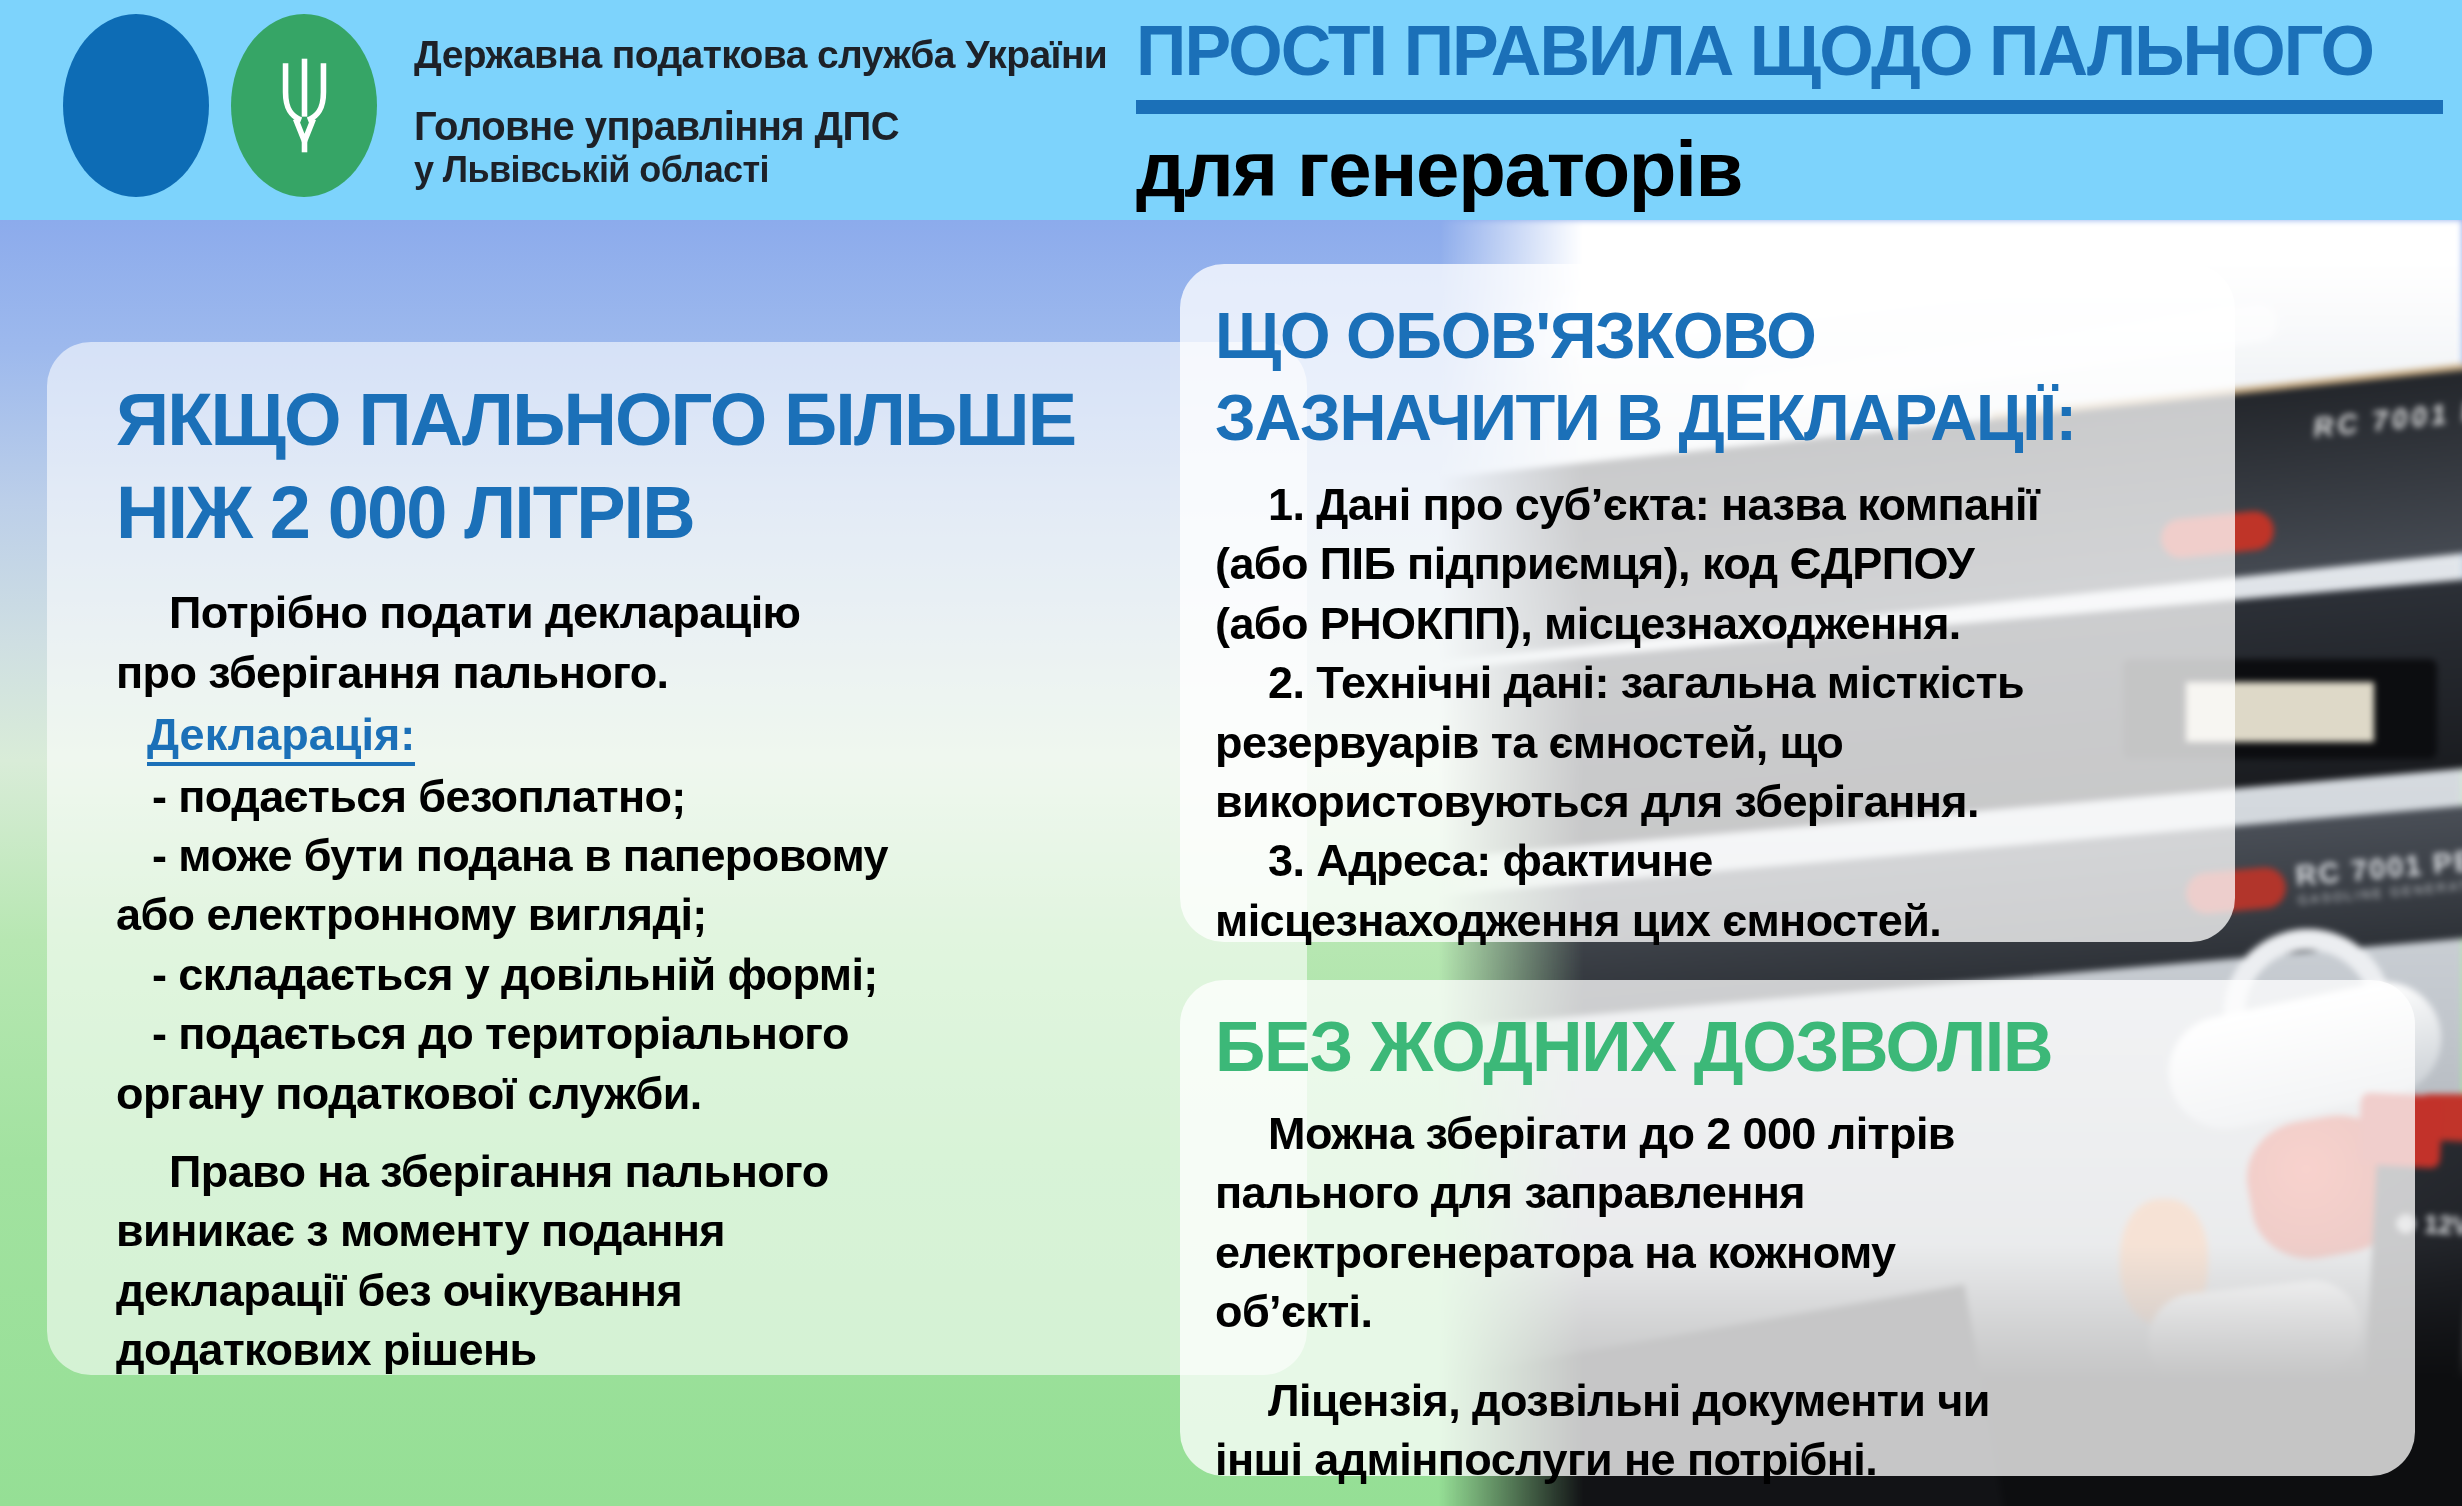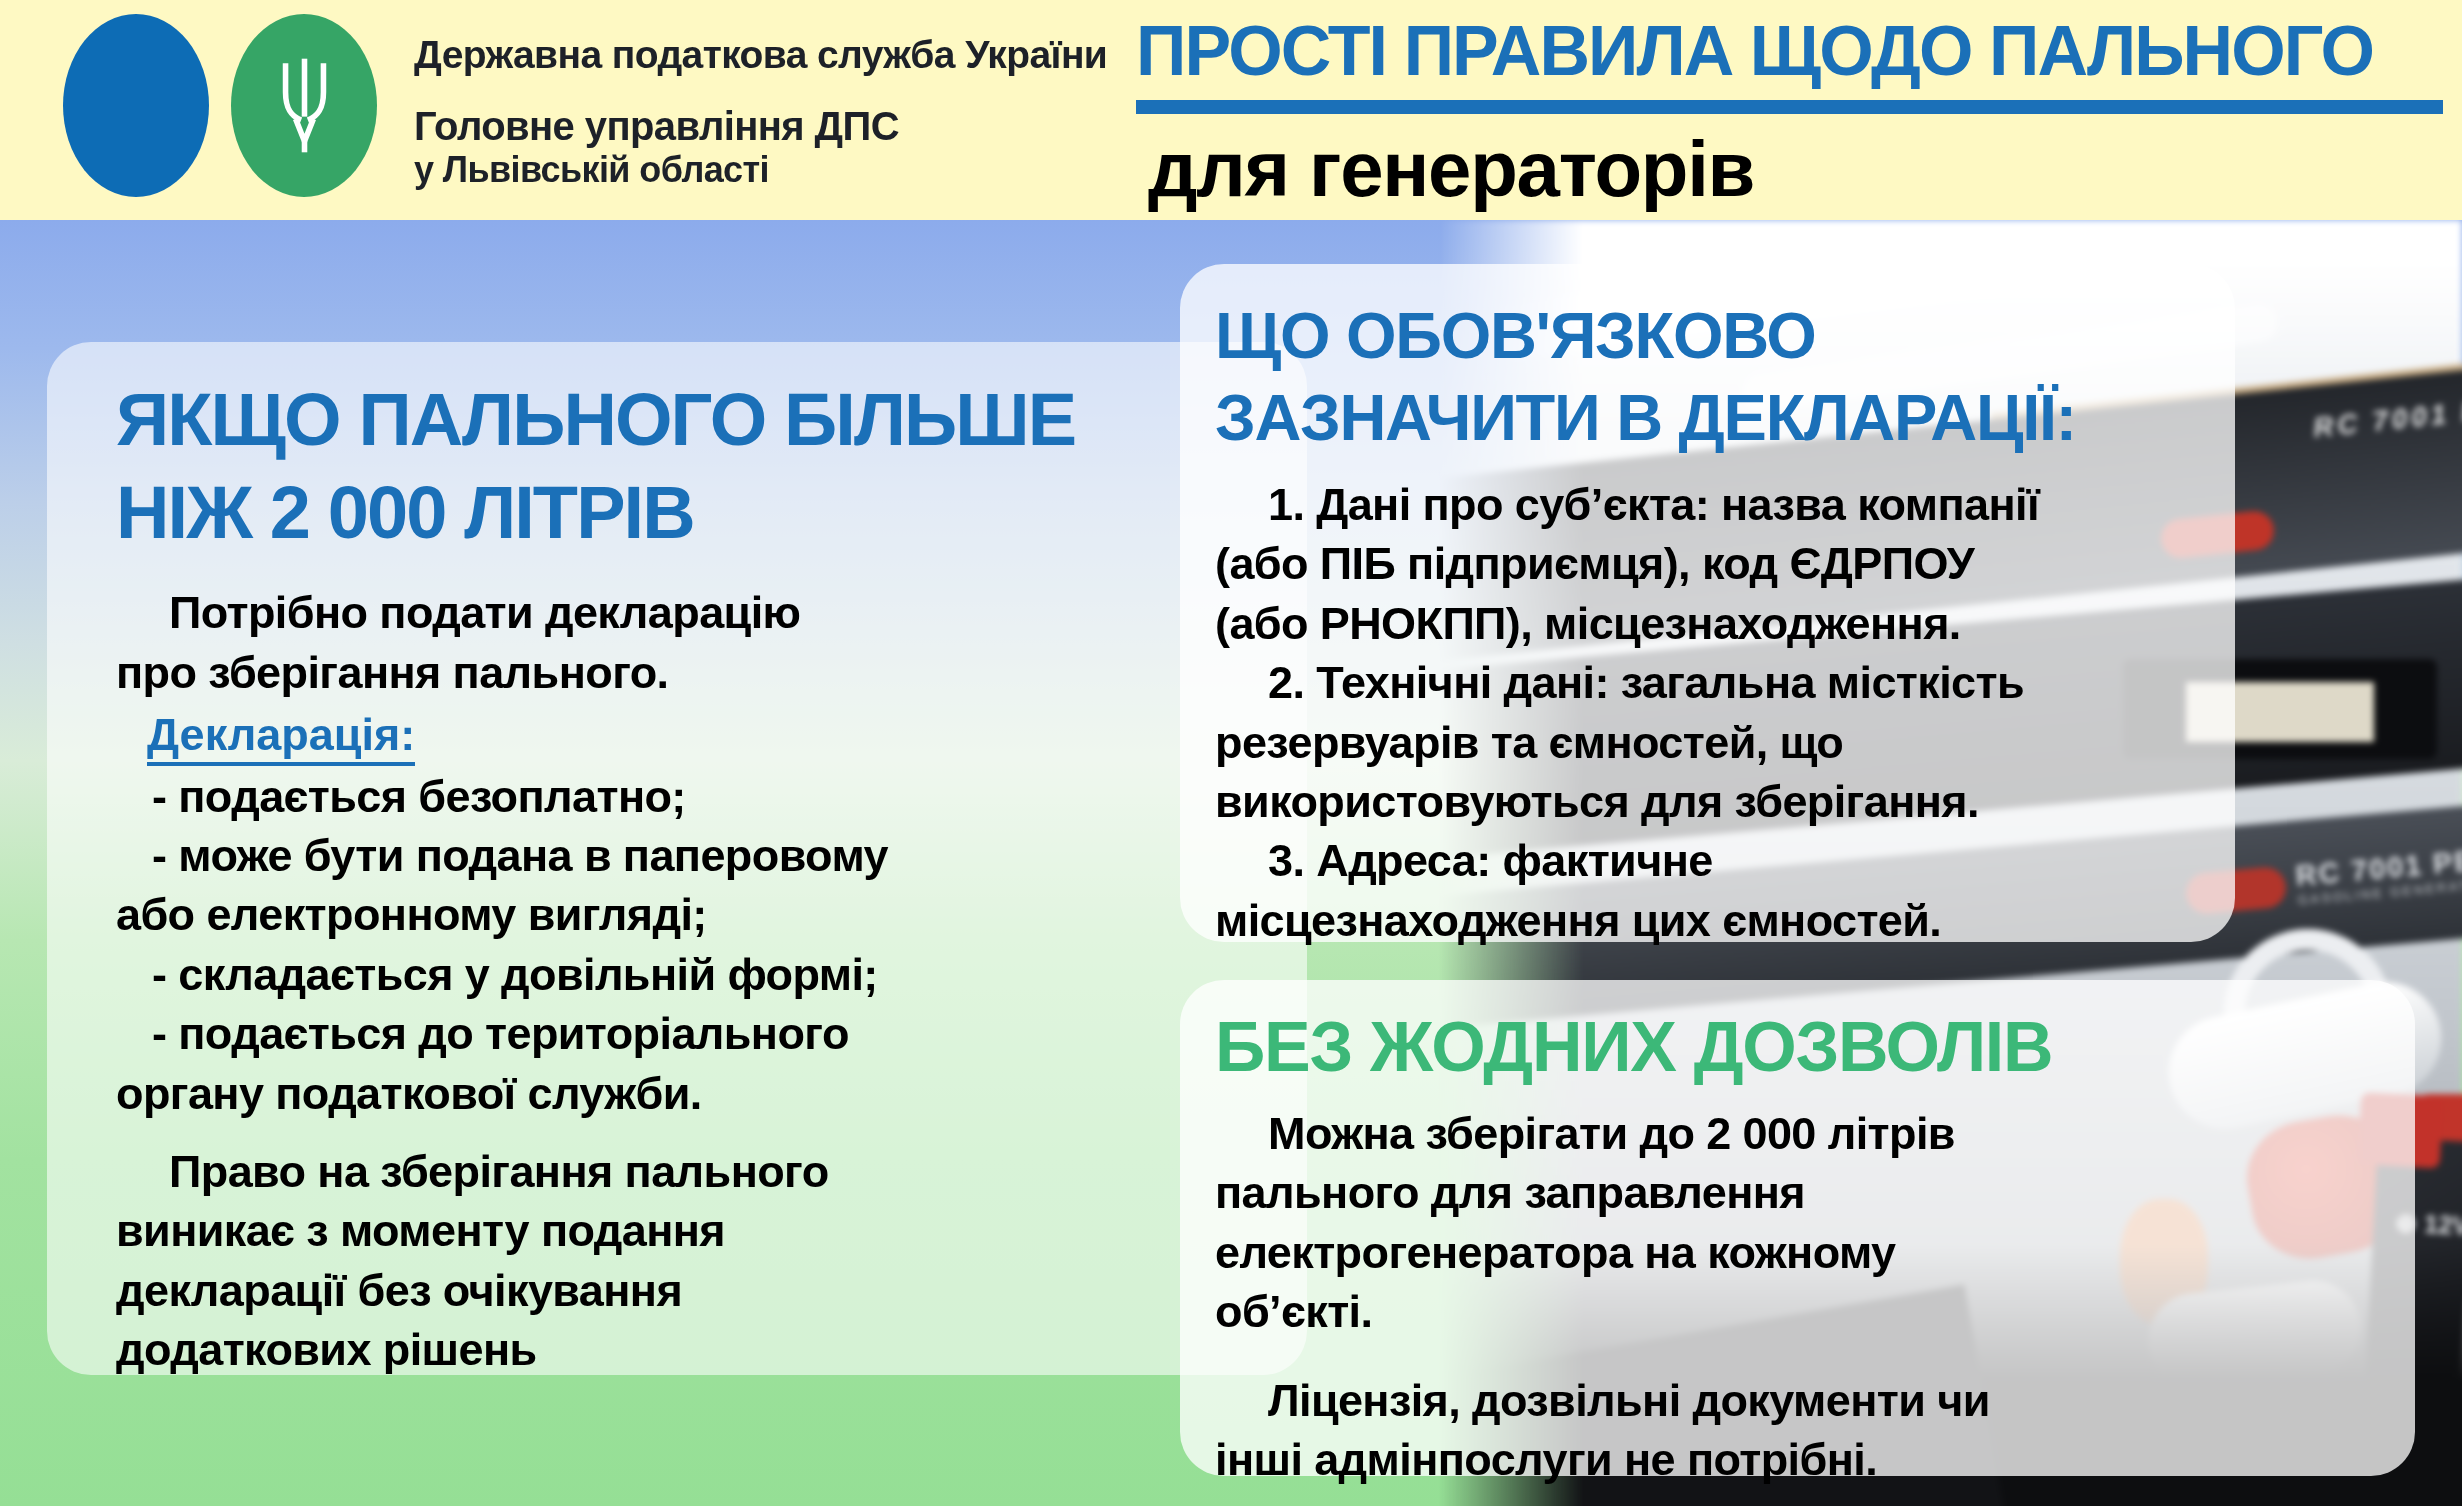--- a/index.html
+++ b/index.html
@@ -1,33 +1,33 @@
 <!DOCTYPE html>
 <html style="font-size:10px"><head>
 <meta charset="utf-8">
 <style>
   html,body{margin:0;padding:0;background:#ffffff;}
   .poster{position:relative;width:2462px;height:1507px;overflow:hidden;
           font-family:"Liberation Sans",sans-serif;}
 
   
-  .topbar{position:absolute;left:0;top:0;width:2462px;height:220px;background:#fef9c3;}
+  .topbar{position:absolute;left:0;top:0;width:2462px;height:220px;background:#7dd3fc;}
   .circle{position:absolute;top:14px;border-radius:50%;}
   .circle.blue{left:63px;width:146px;height:183px;background:#0d6cb5;}
   .circle.green{left:231px;width:146px;height:183px;background:#36a566;
                 display:flex;align-items:center;justify-content:center;}
   .org{position:absolute;left:414px;top:0;color:#1d2128;}
   .org-l1{position:absolute;left:0;top:33px;width:753px;font-size:39px;font-weight:600;letter-spacing:-0.6px;white-space:nowrap;}
   .org-l2{position:absolute;left:0;top:104px;font-size:40px;font-weight:600;letter-spacing:-0.6px;white-space:nowrap;}
   .org-l3{position:absolute;left:0;top:149px;font-size:36px;font-weight:600;letter-spacing:-0.6px;white-space:nowrap;text-align:center;}
   .title-block{position:absolute;left:1136px;top:0;width:1307px;}
   .title-main{position:absolute;left:0;top:11.3px;font-size:70px;font-weight:700;letter-spacing:-1.9px;
               color:#1b70b8;white-space:nowrap;}
   .title-rule{position:absolute;left:0;top:100px;width:1307px;height:14px;background:#1b70b8;}
-  .title-sub{position:absolute;left:12px;top:124px;font-size:78px;font-weight:700;letter-spacing:-1.3px;
+  .title-sub{position:absolute;left:0;top:124px;font-size:78px;font-weight:700;letter-spacing:-1.3px;
              color:#000;white-space:nowrap;}
 
   
   .scene{position:absolute;left:0;top:220px;width:2462px;height:1287px;
          background:linear-gradient(180deg,#8cabec 0%,#9db9ed 10%,#bccfe9 22%,#cfdfe2 33%,
                     #d9ecd8 42%,#b7e7b2 56%,#a2e2a0 73%,#95df95 100%);}
 
   
   .photo{position:absolute;right:0;top:0;width:1023px;height:1287px;overflow:hidden;
          -webkit-mask-image:linear-gradient(90deg,transparent 0,#000 144px);

